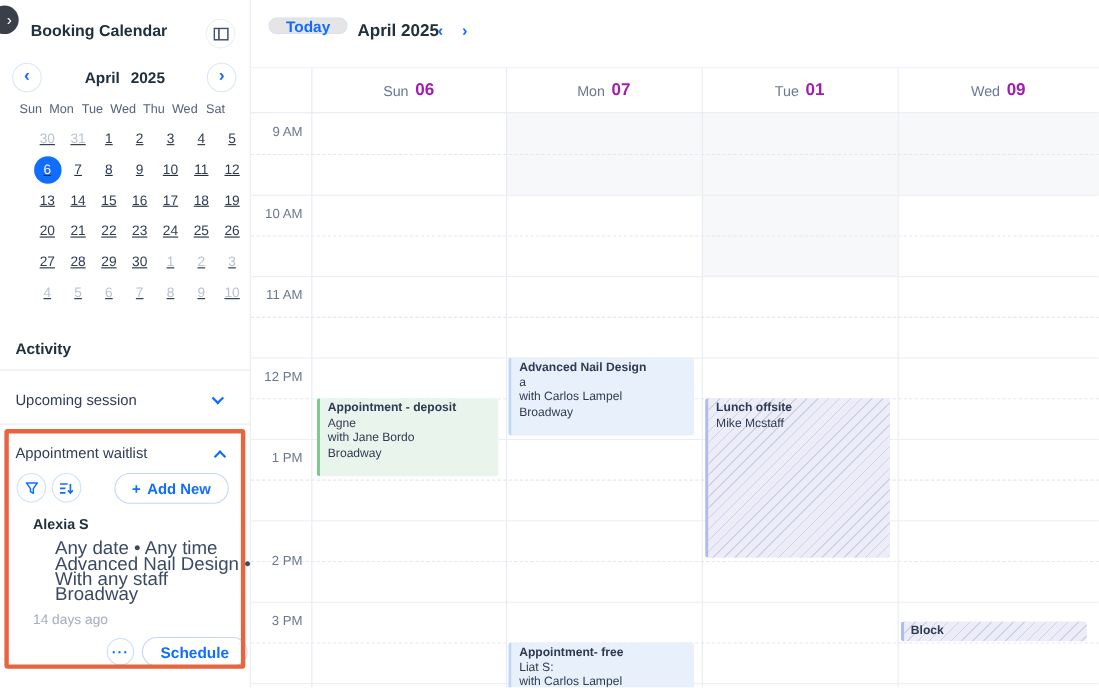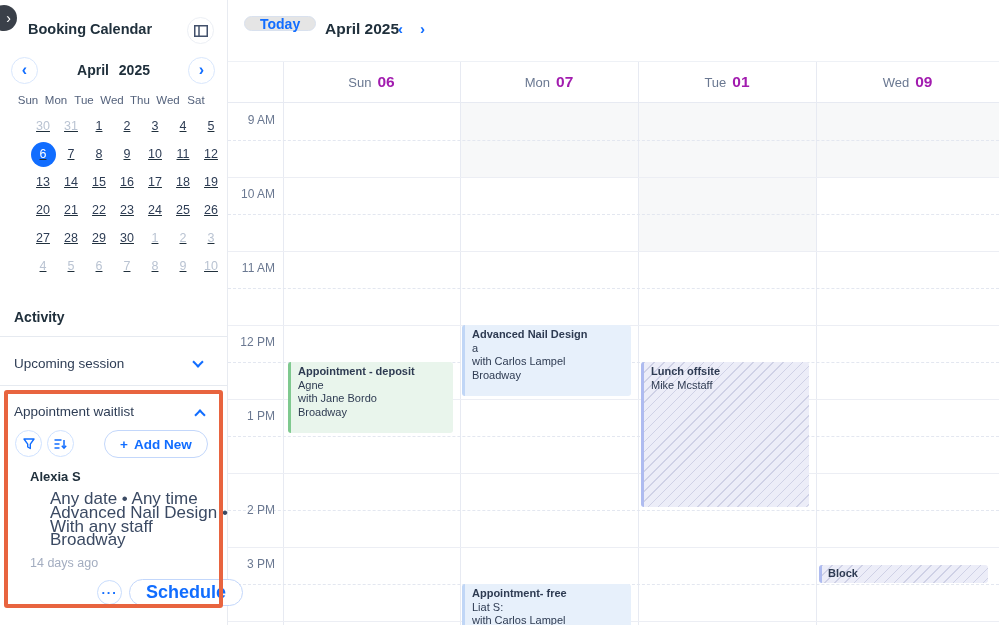--- a/index.html
+++ b/index.html
@@ -30,21 +30,21 @@
   .chev-down { transform:rotate(45deg); }
   .chev-up { transform:rotate(-135deg); }
   .hl-box { position:absolute; left:4px; top:390px; width:219px; height:218px; border:4px solid #e8643f; border-radius:3px; pointer-events:none; z-index:9; }
   .wl-filter { left:15px; top:430px; } .wl-sort { left:47px; top:430px; }
   .pill-btn { position:absolute; display:flex; align-items:center; justify-content:center; gap:6px; border:1px solid #c3d7fb; border-radius:15px; background:#fff; color:#116dff; font-weight:700; cursor:pointer; }
   .add-new { left:104px; top:430px; height:28px; padding:0 15px; font-size:13.5px; }
   .wl-name { position:absolute; left:30px; top:469px; font-size:13px; font-weight:700; }
   .wl-lines { position:absolute; left:30px; top:492px; width:184px; font-size:17px; line-height:13.8px; color:#3b4a63;margin-left:20px; }
   .wl-time { position:absolute; left:30px; top:556px; font-size:12.5px; color:#a3adc0; }
   .wl-more { left:97px; top:580px; width:25px; height:25px; font-size:13px; font-weight:700; letter-spacing:1px; border-color:#c9ddfd; }
-  .wl-schedule { left:129px; top:579px; height:27px; padding:0 16px; font-size:18px; }
+  .wl-schedule { left:129px; top:579px; height:27px; padding:0 16px; font-size:14px; }
   
   .today-btn { position:absolute; left:244px; top:16px; height:15px; padding:0 15px; display:flex; align-items:center; border:1.5px solid #d9e1ee; border-radius:14px; color:#116dff; font-size:14px; font-weight:700; background:#e5e5e5; cursor:pointer; }
   .main-month { position:absolute; left:325px; top:20px; font-size:15.5px; font-weight:700; }
   .nav-chev { position:absolute; top:20px; color:#116dff; font-size:15px; font-weight:700; cursor:pointer; }
   .top-line { position:absolute; left:228px; right:0; top:61px; height:1px; background:#eef1f6; }
   
   .cal { position:absolute; left:228px; top:62px; width:771px; height:563px; overflow:hidden; }
   .vline { position:absolute; top:0; bottom:0; width:1px; background:#e7eaf2; }
   .hd-border { position:absolute; left:0; right:0; top:40px; height:1px; background:#e7eaf2; }
   .day-hd { position:absolute; top:0; height:40px; display:flex; align-items:center; justify-content:center; gap:6px; }

